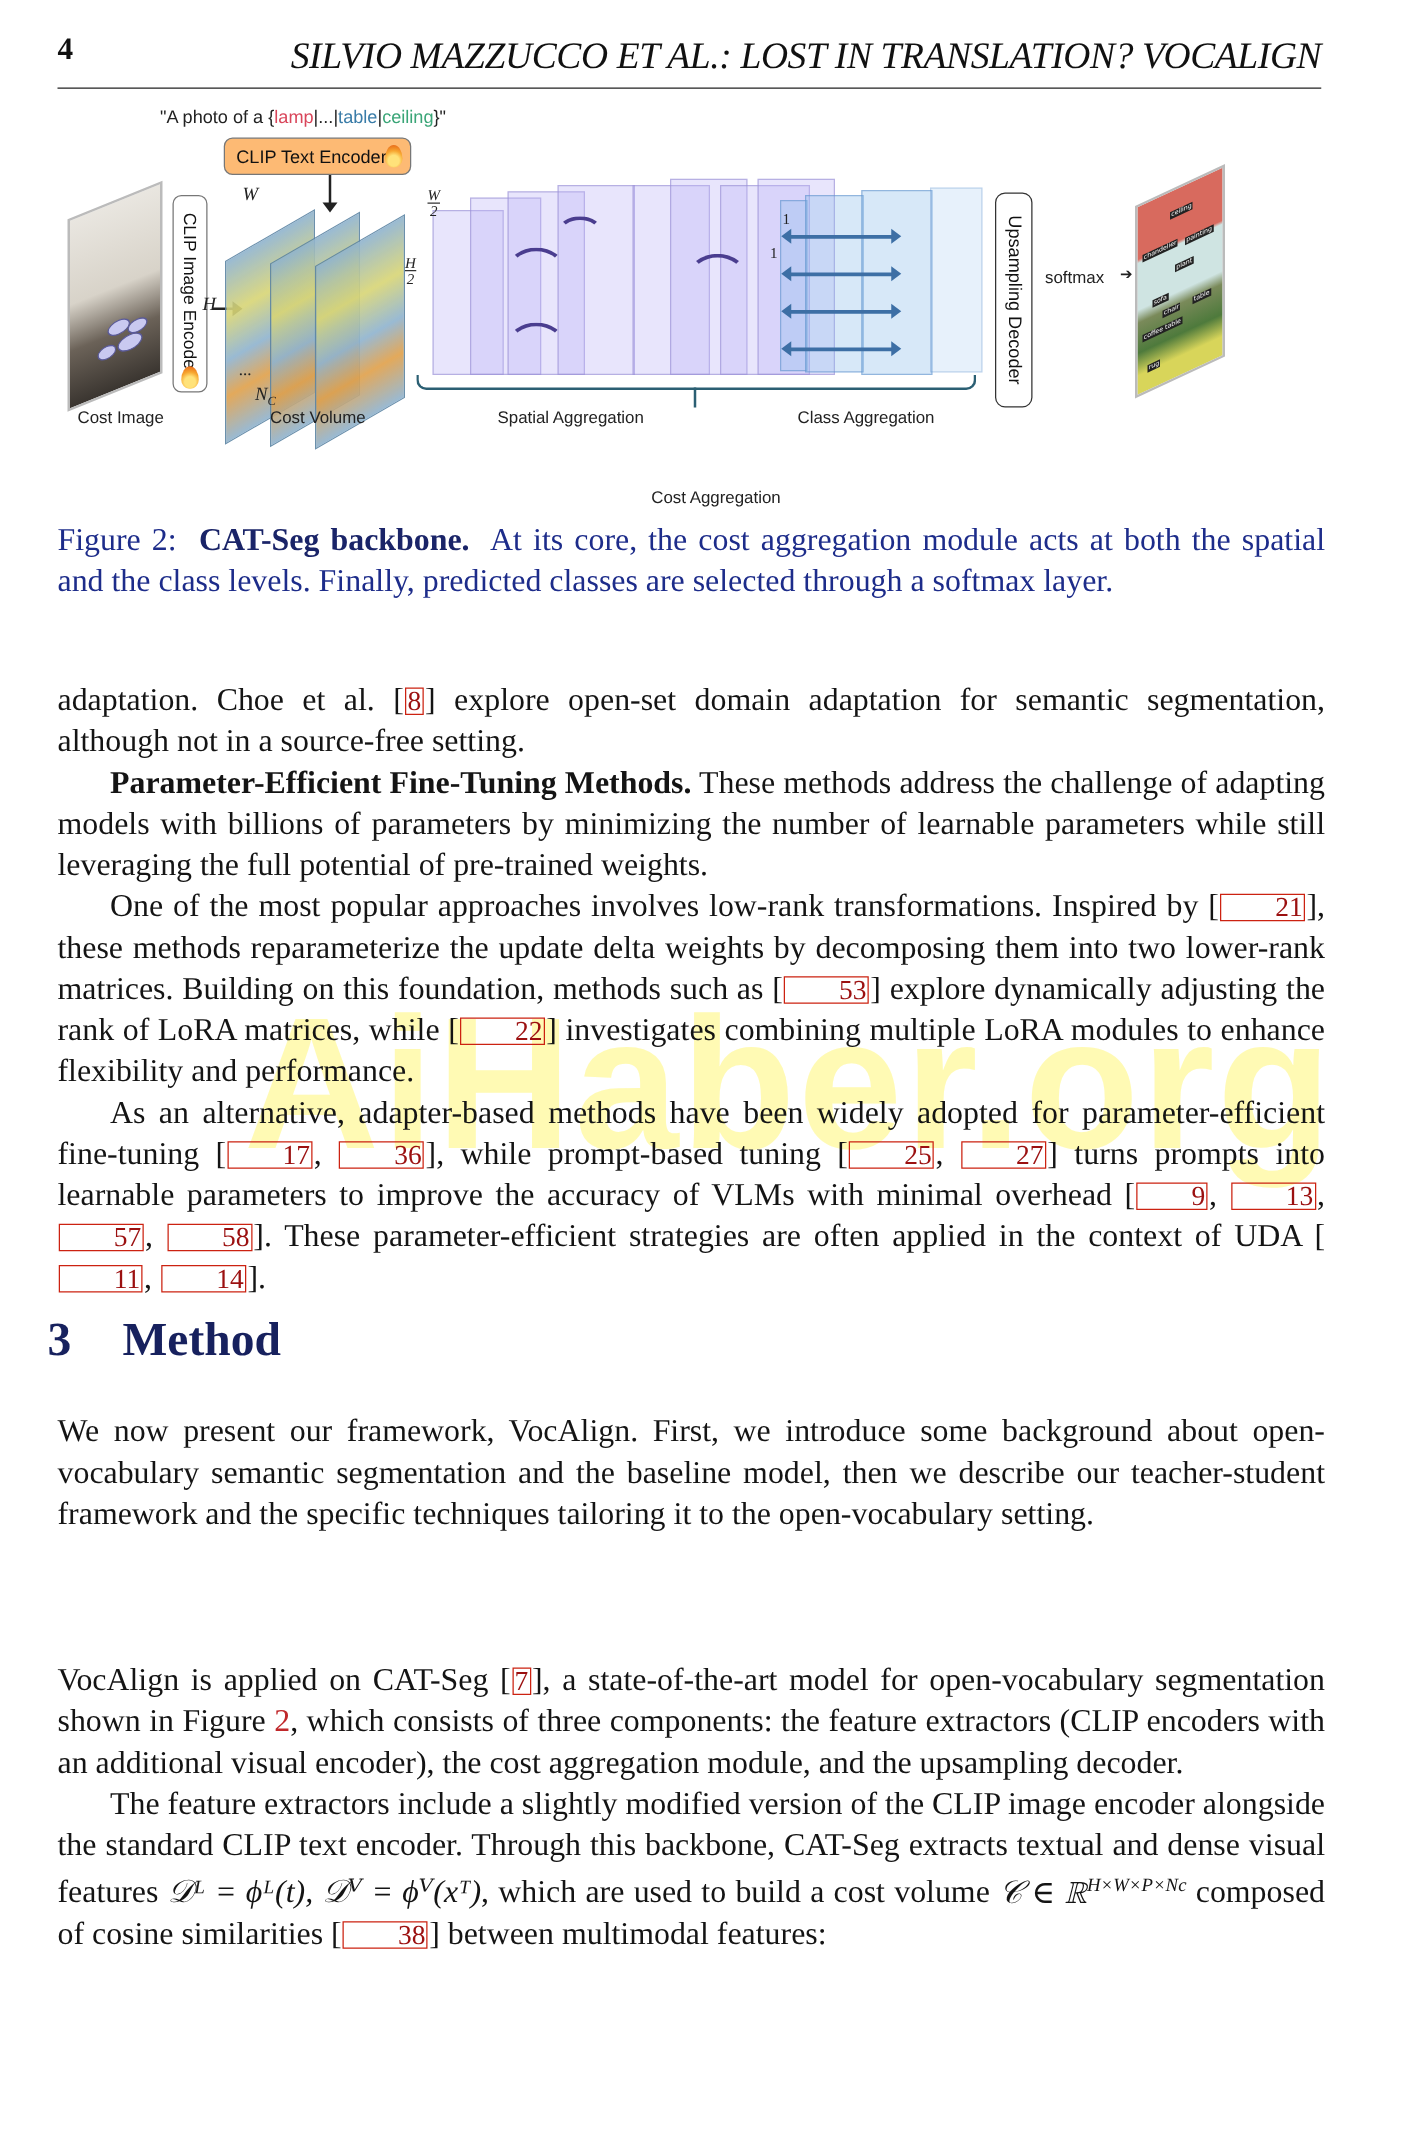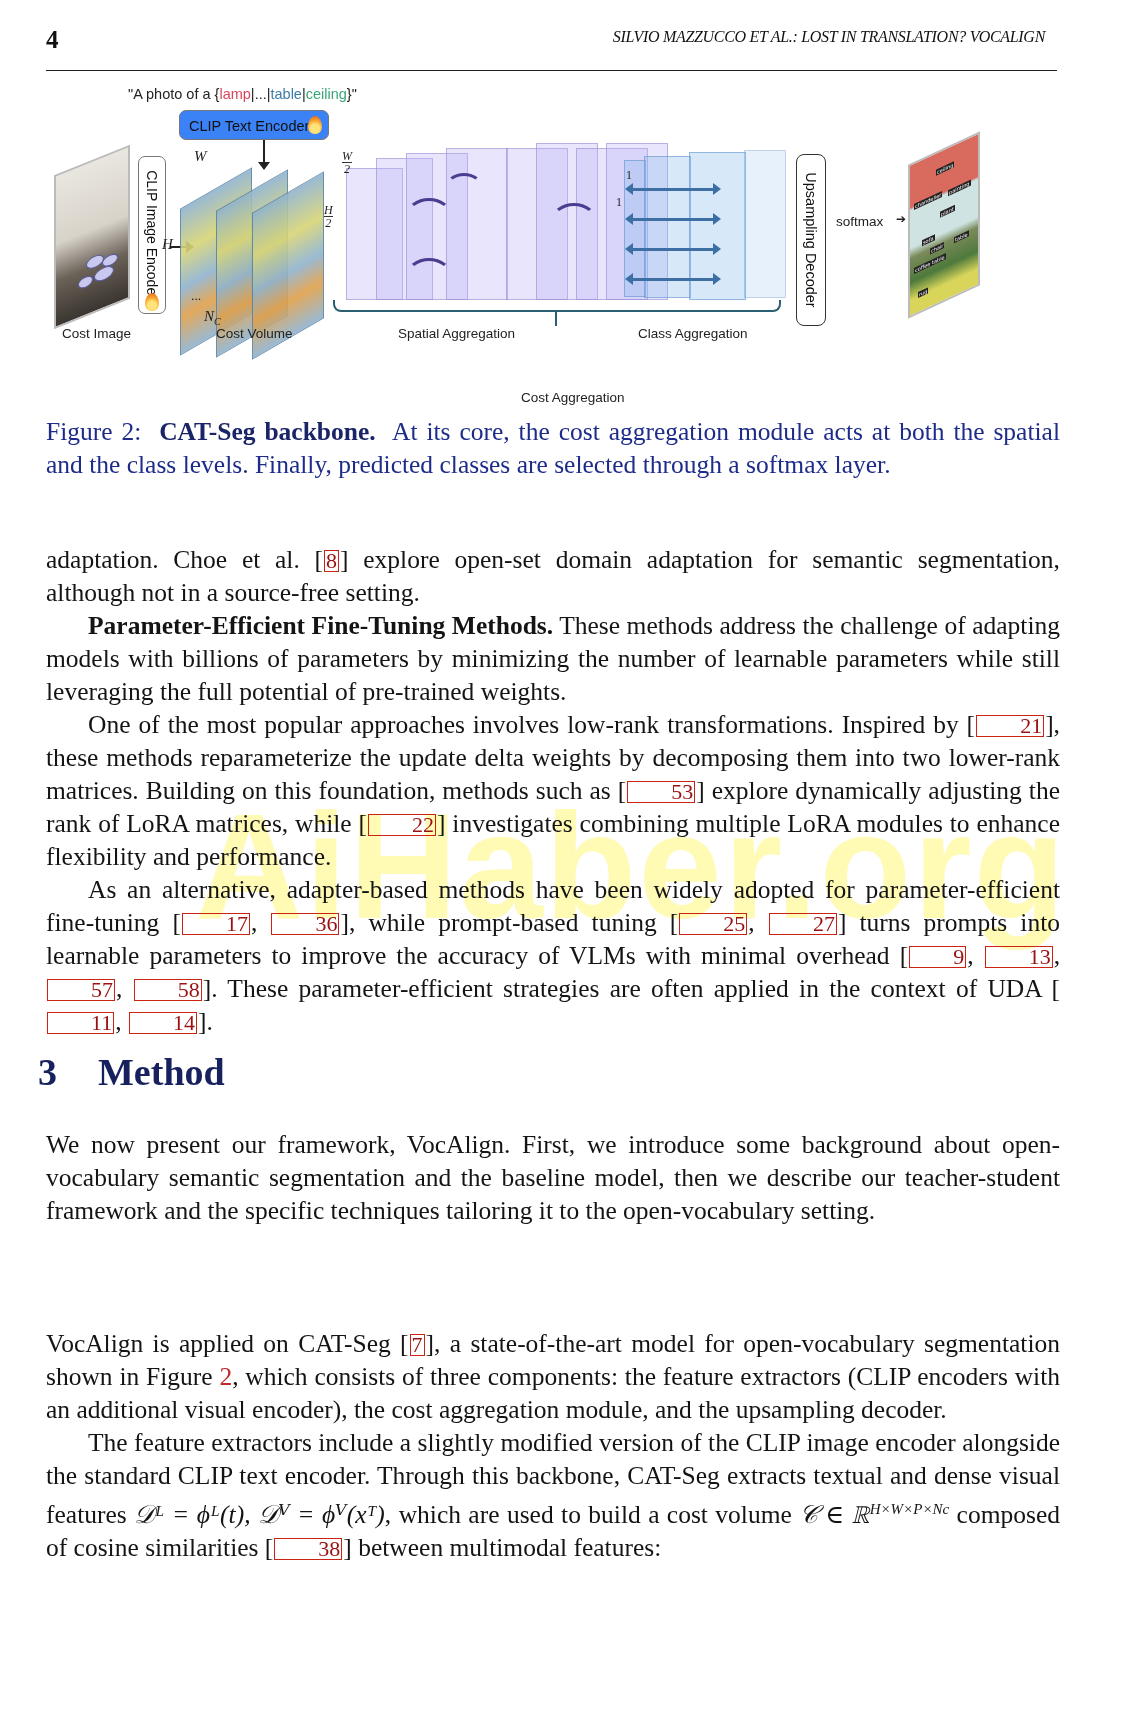--- a/index.html
+++ b/index.html
@@ -3,29 +3,29 @@
 <meta charset="utf-8">
 <style>
   html, body { margin:0; padding:0; background:#ffffff; }
   body { width:1135px; height:1716px; position:relative; overflow:hidden;
          font-family:"Liberation Serif","DejaVu Serif",serif; color:#111; }
   .page { position:absolute; left:0; top:0; width:1135px; height:1716px; }
 
   
   .hdr { position:absolute; left:46px; right:78px; top:26px; height:44px; border-bottom:1.5px solid #222; }
   .hdr .pg { position:absolute; left:0; top:0; font-size:25px; font-weight:bold; }
-  .hdr .rt { position:absolute; right:12px; top:2px; font-size:16px; font-style:italic; letter-spacing:-0.3px; }
+  .hdr .rt { position:absolute; right:0; top:2px; font-size:30px; font-style:italic; letter-spacing:-0.3px; }
 
   
   .fig { position:absolute; left:46px; top:78px; width:1020px; height:320px; }
   .sans { font-family:"Liberation Sans","DejaVu Sans",sans-serif; }
   .prompt { position:absolute; left:82px; top:8px; font-size:14.5px; color:#222; }
   .c-lamp{color:#d9465b;} .c-table{color:#3a7ca8;} .c-ceil{color:#3aa577;}
   .enc-text { position:absolute; left:133px; top:32px; width:150px; height:30px; border:1.5px solid #777; border-radius:7px;
-              font-size:14.5px; line-height:30px; padding-left:9px; box-sizing:border-box; background:#3b82f6; }
+              font-size:14.5px; line-height:30px; padding-left:9px; box-sizing:border-box; background:#fdba74; }
   .flame { position:absolute; width:14px; height:18px; border-radius:50% 50% 45% 45%/60% 60% 40% 40%;
            background:radial-gradient(circle at 50% 70%, #ffe27a 0 30%, #f7a630 55%, #e86a1a 90%); }
   .arrow-down { position:absolute; left:217px; top:62px; width:2px; height:26px; background:#222; }
   .arrow-down:after { content:""; position:absolute; left:-5px; bottom:-4px; border-left:6px solid transparent; border-right:6px solid transparent; border-top:8px solid #222; }
   .enc-img { position:absolute; left:92px; top:78px; width:28px; height:158px; border:1.5px solid #777; border-radius:7px; box-sizing:border-box; }
   .enc-img span { position:absolute; left:50%; top:50%; transform:translate(-50%,-50%) rotate(90deg); white-space:nowrap; font-size:14px; }
   .arrow-right { position:absolute; left:124px; top:168px; width:20px; height:2px; background:#222; }
   .arrow-right:after { content:""; position:absolute; right:-4px; top:-5px; border-top:6px solid transparent; border-bottom:6px solid transparent; border-left:8px solid #222; }
 
   .inimg { position:absolute; left:8px; top:82px; width:72px; height:150px; transform:skewY(-22deg);

